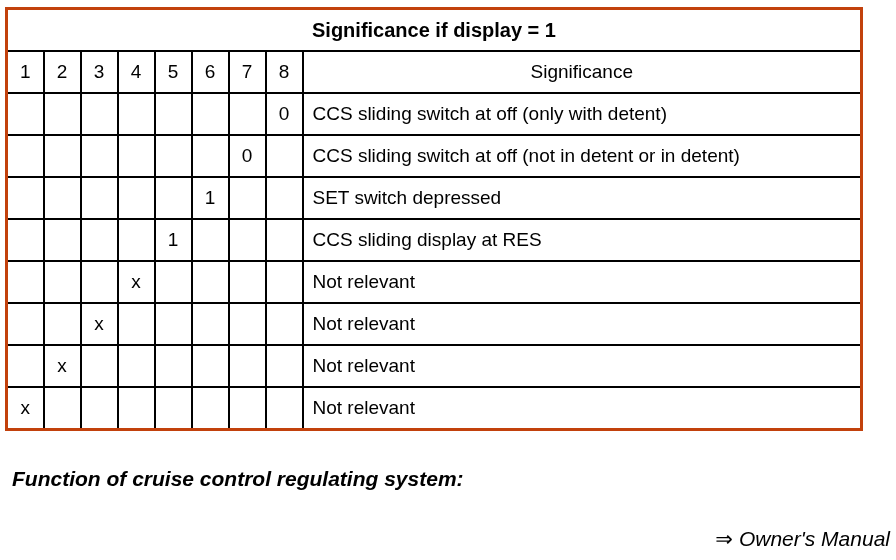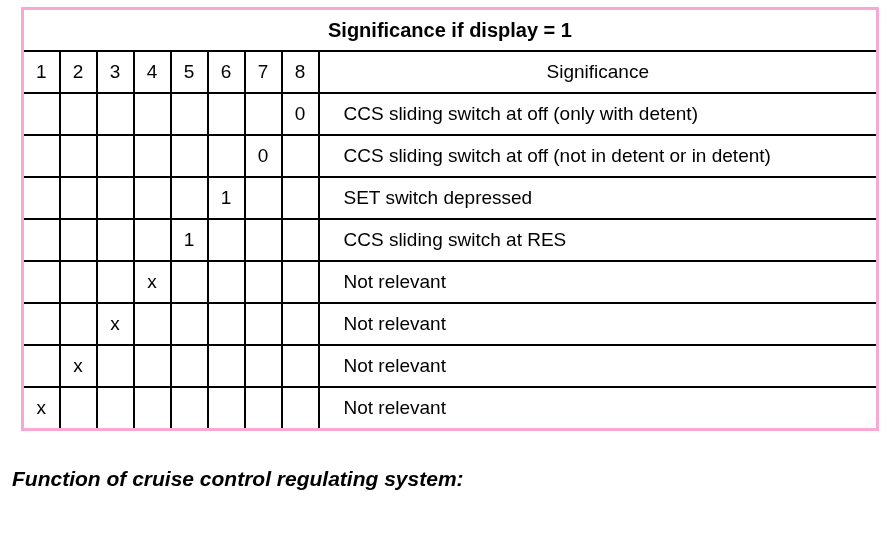--- a/index.html
+++ b/index.html
@@ -15,25 +15,25 @@
     overflow: hidden;
   }
   .page {
     position: relative;
     width: 896px;
     height: 560px;
     background: #ffffff;
   }
   table.sig-table {
     position: absolute;
-    left: 21px;
+    left: 5px;
     top: 7px;
     border-collapse: collapse;
     table-layout: fixed;
-    border: 3px solid #f9a8d4;
+    border: 3px solid #c2410c;
   }
   .sig-table col.c-bit { width: 37px; }
   .sig-table col.c-sig { width: 559px; }
   .sig-table th,
   .sig-table td {
     border: 2px solid #000000;
     height: 40px;
     padding: 0;
     font-size: 19px;
     font-weight: normal;
@@ -44,21 +44,21 @@
   .sig-table .title-cell {
     font-weight: bold;
     font-size: 20px;
     text-align: center;
   }
   .sig-table .bit {
     text-align: center;
   }
   .sig-table td.sig {
     text-align: left;
-    padding-left: 24px;
+    padding-left: 9px;
   }
   .sig-table th.sig {
     text-align: center;
     font-weight: normal;
   }
   .footer-heading {
     position: absolute;
     left: 12px;
     top: 467px;
     font-size: 21px;
@@ -139,21 +139,21 @@
         </tr>
         <tr>
           <td class="bit"></td>
           <td class="bit"></td>
           <td class="bit"></td>
           <td class="bit"></td>
           <td class="bit">1</td>
           <td class="bit"></td>
           <td class="bit"></td>
           <td class="bit"></td>
-          <td class="sig">CCS sliding switch at RES</td>
+          <td class="sig">CCS sliding display at RES</td>
         </tr>
         <tr>
           <td class="bit"></td>
           <td class="bit"></td>
           <td class="bit"></td>
           <td class="bit">x</td>
           <td class="bit"></td>
           <td class="bit"></td>
           <td class="bit"></td>
           <td class="bit"></td>
@@ -190,14 +190,17 @@
           <td class="bit"></td>
           <td class="bit"></td>
           <td class="bit"></td>
           <td class="sig">Not relevant</td>
         </tr>
       </tbody>
   </table>
 
   <div class="footer-heading">Function of cruise control regulating system:</div>
 
+  <div class="footer-ref">
+    <span class="arrow">⇒</span><span>Owner's Manual</span>
+  </div>
 
 </div>
 
 </body></html>

